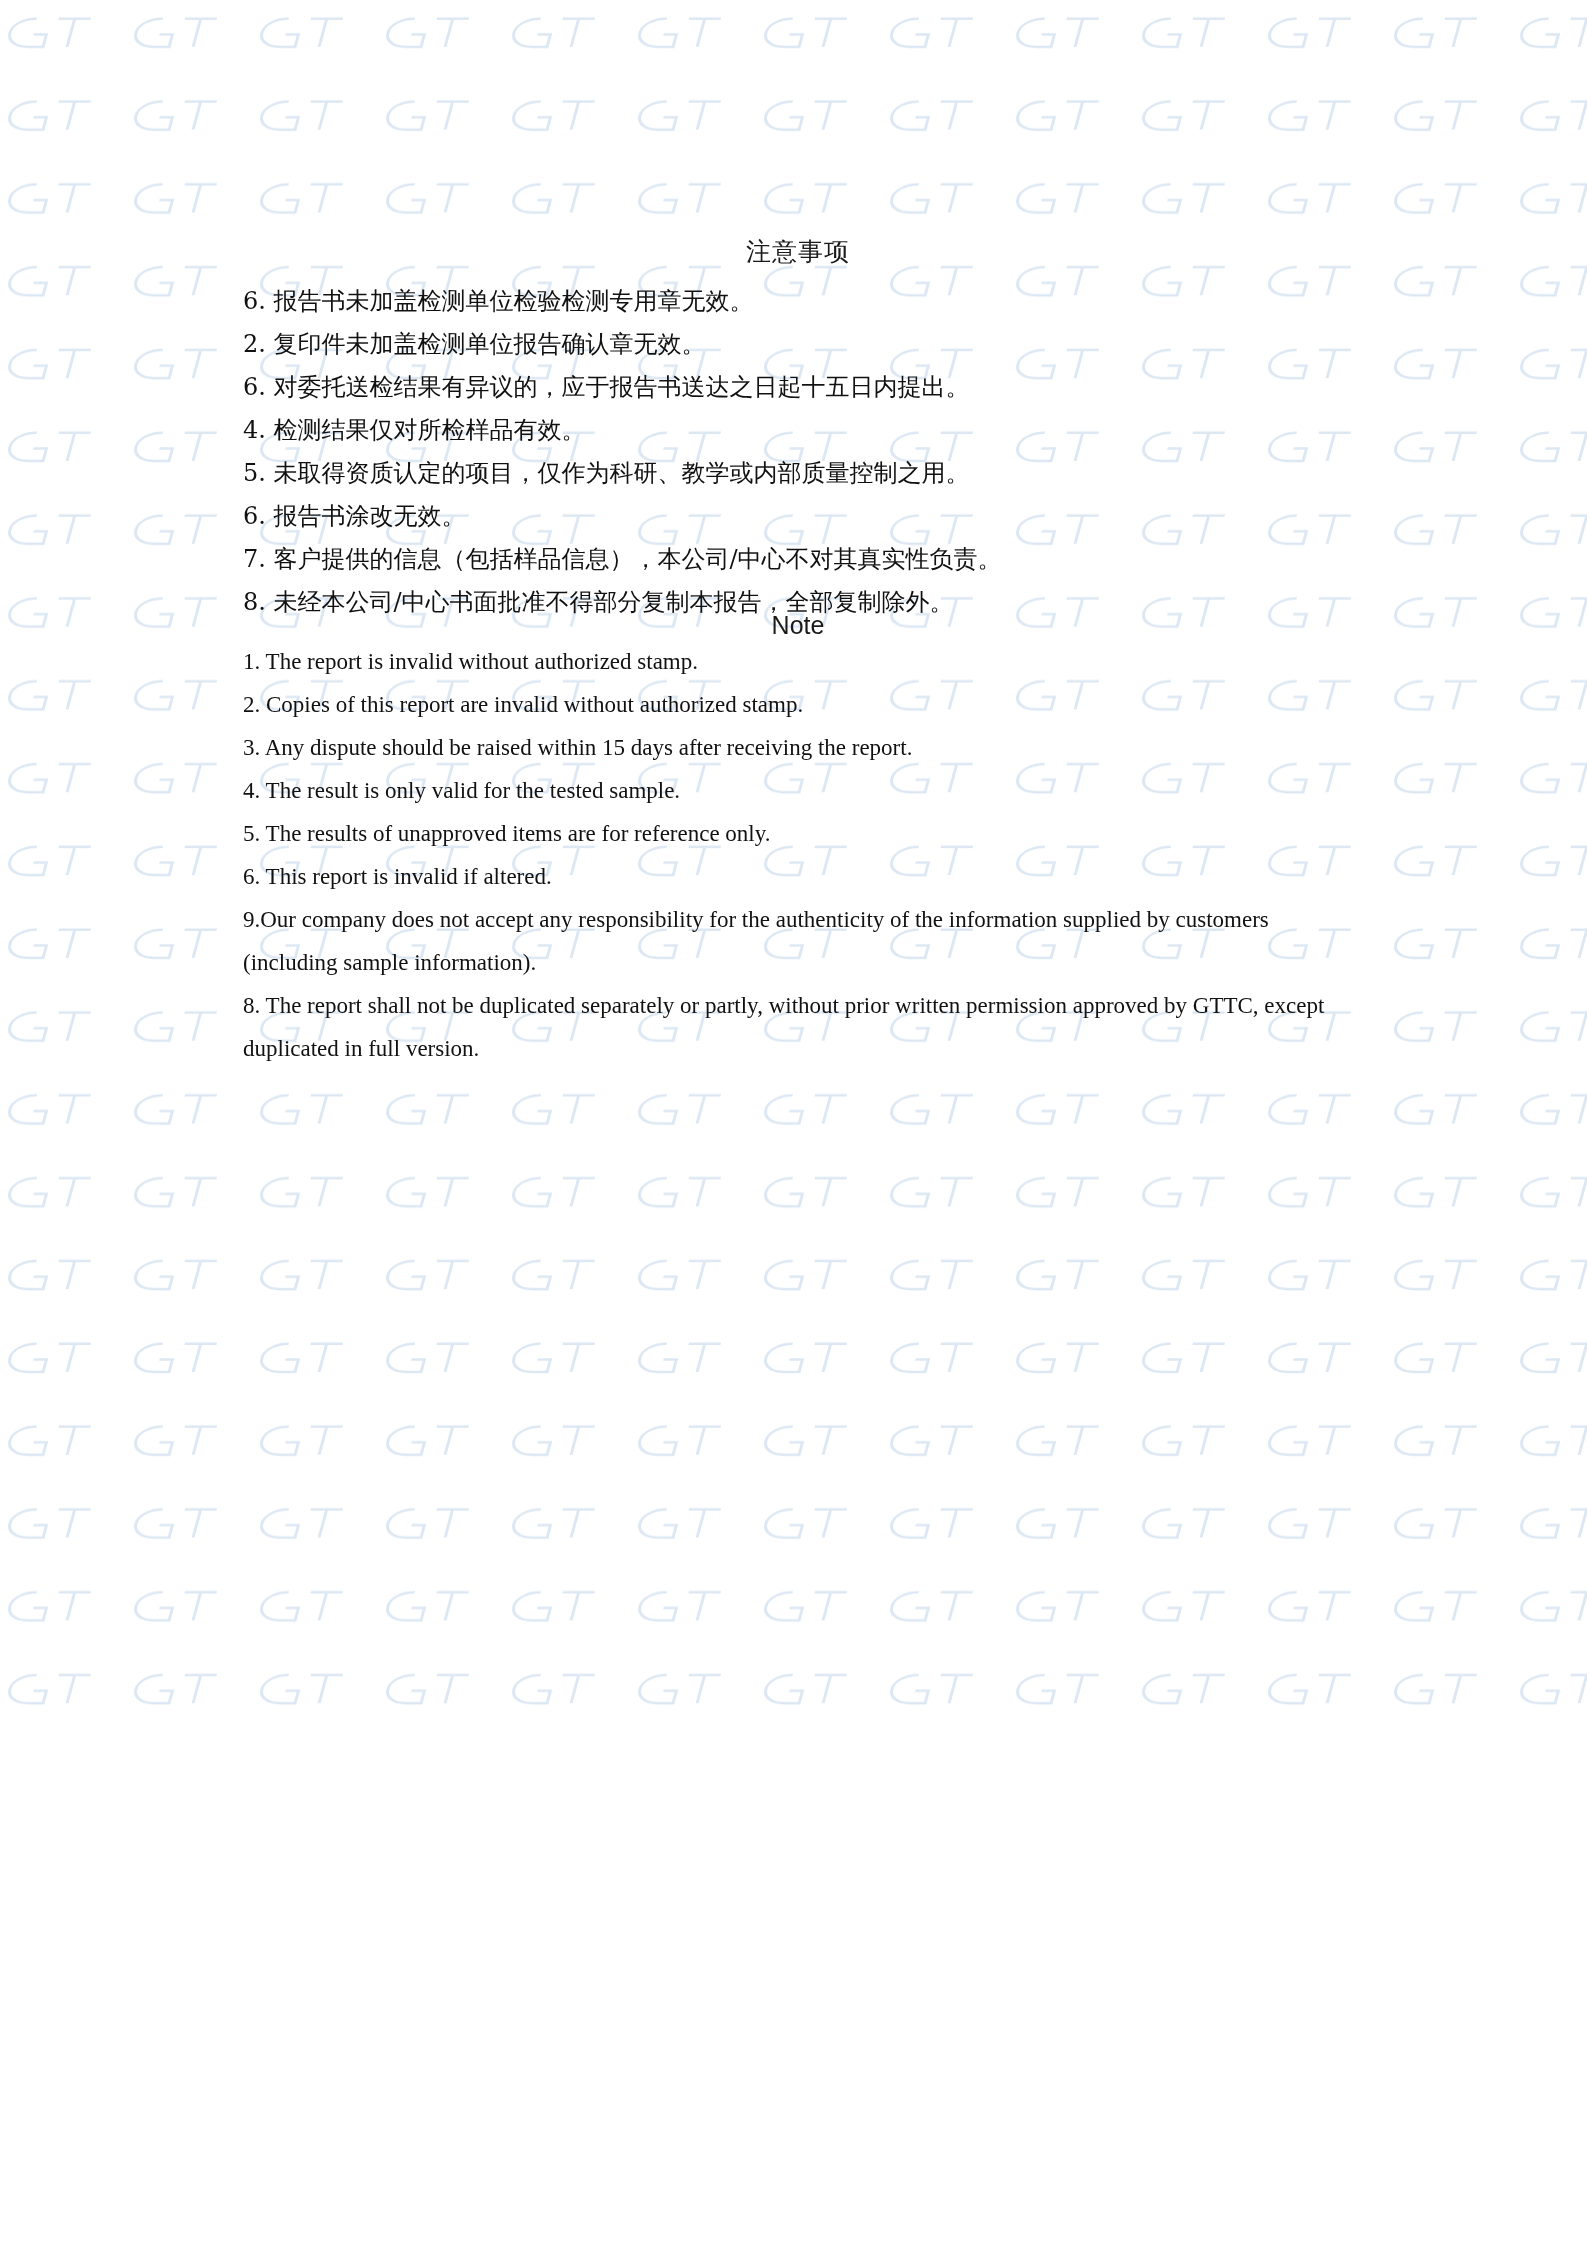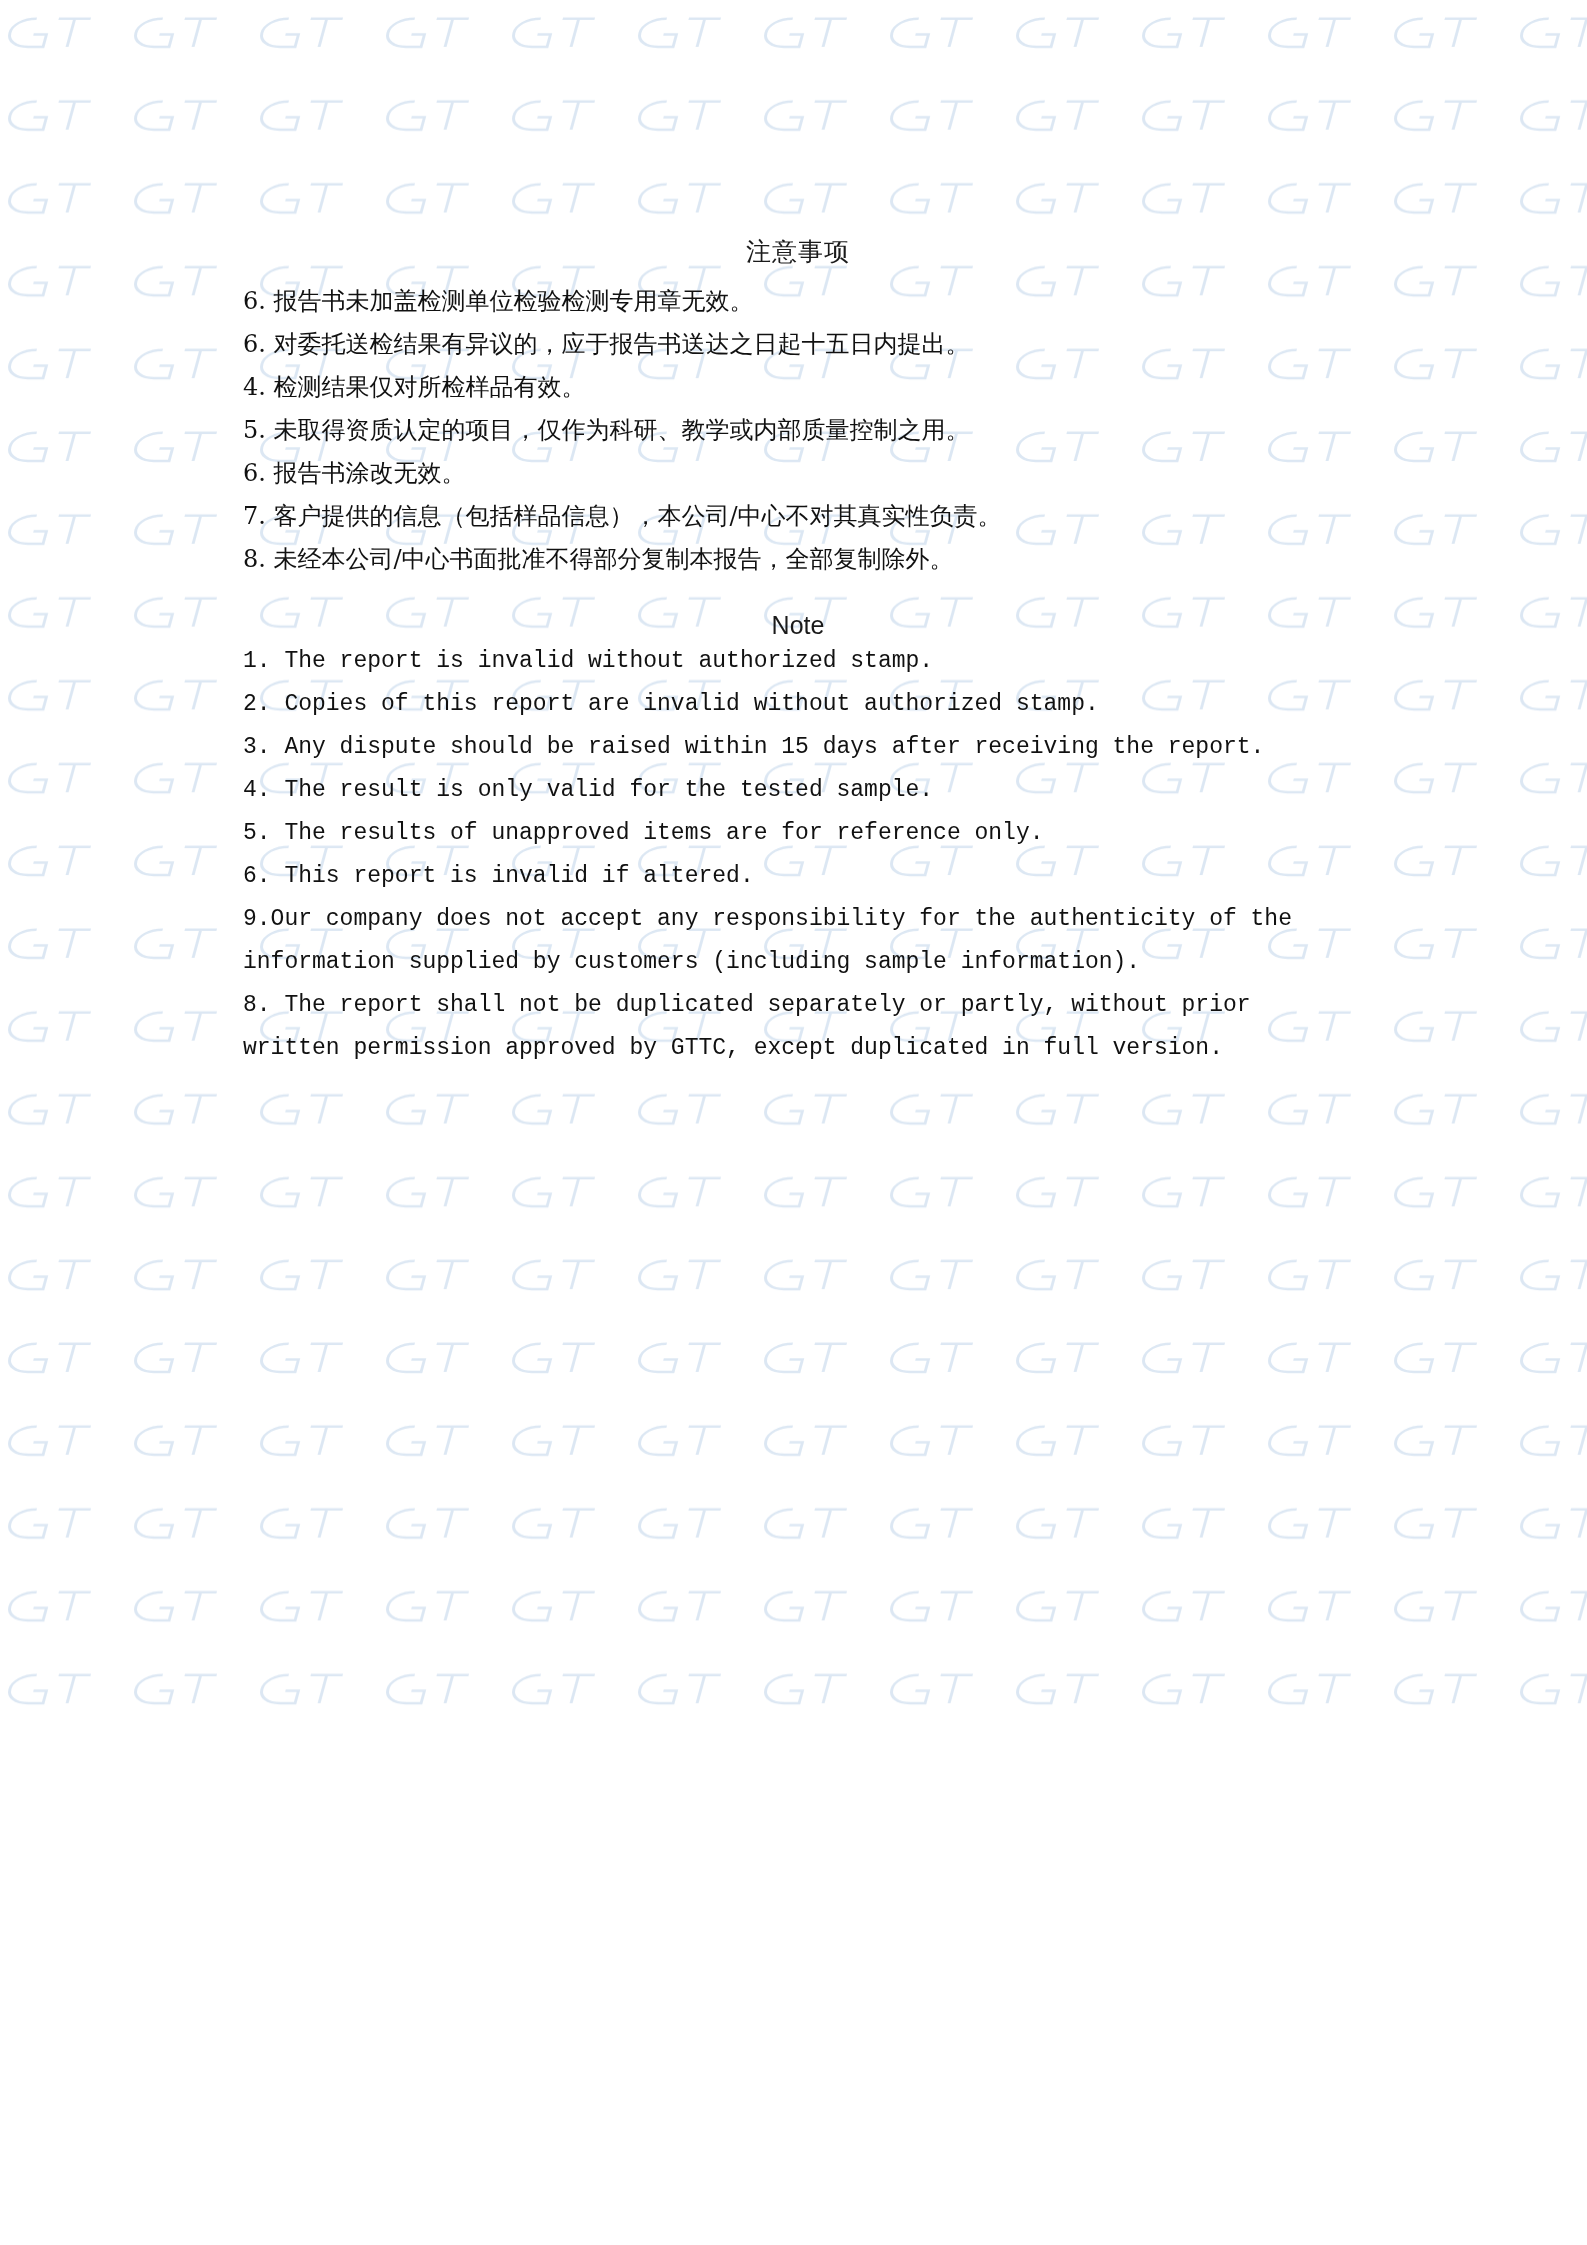--- a/index.html
+++ b/index.html
@@ -72,21 +72,21 @@
 
   .line-cn {
     font-family: "DejaVu Serif", "Liberation Serif", serif;
     font-size: 24px;
     line-height: 43px;
     color: #111111;
     white-space: nowrap;
   }
 
   .line-en {
-    font-family: Liberation Mono, monospace;
+    font-family: Liberation Serif, serif;
     font-size: 23px;
     line-height: 43px;
     color: #111111;
   }
 
   .line-en.wrap {
     white-space: normal;
   }
 </style>
 </head>
@@ -109,20 +109,21 @@
       </defs>
       <rect x="0" y="0" width="1587" height="2245" fill="url(#gtPattern)"></rect>
     </svg>
   </div>
 
   <div class="content">
 
     <div class="block-cn">
       <div class="heading-cn">注意事项</div>
       <div class="line-cn">6. 报告书未加盖检测单位检验检测专用章无效。</div>
+      <div class="line-cn">2. 复印件未加盖检测单位报告确认章无效。</div>
       <div class="line-cn">6. 对委托送检结果有异议的，应于报告书送达之日起十五日内提出。</div>
       <div class="line-cn">4. 检测结果仅对所检样品有效。</div>
       <div class="line-cn">5. 未取得资质认定的项目，仅作为科研、教学或内部质量控制之用。</div>
       <div class="line-cn">6. 报告书涂改无效。</div>
       <div class="line-cn">7. 客户提供的信息（包括样品信息），本公司/中心不对其真实性负责。</div>
       <div class="line-cn">8. 未经本公司/中心书面批准不得部分复制本报告，全部复制除外。</div>
     </div>
 
     <div class="block-en">
       <div class="heading-en">Note</div>

